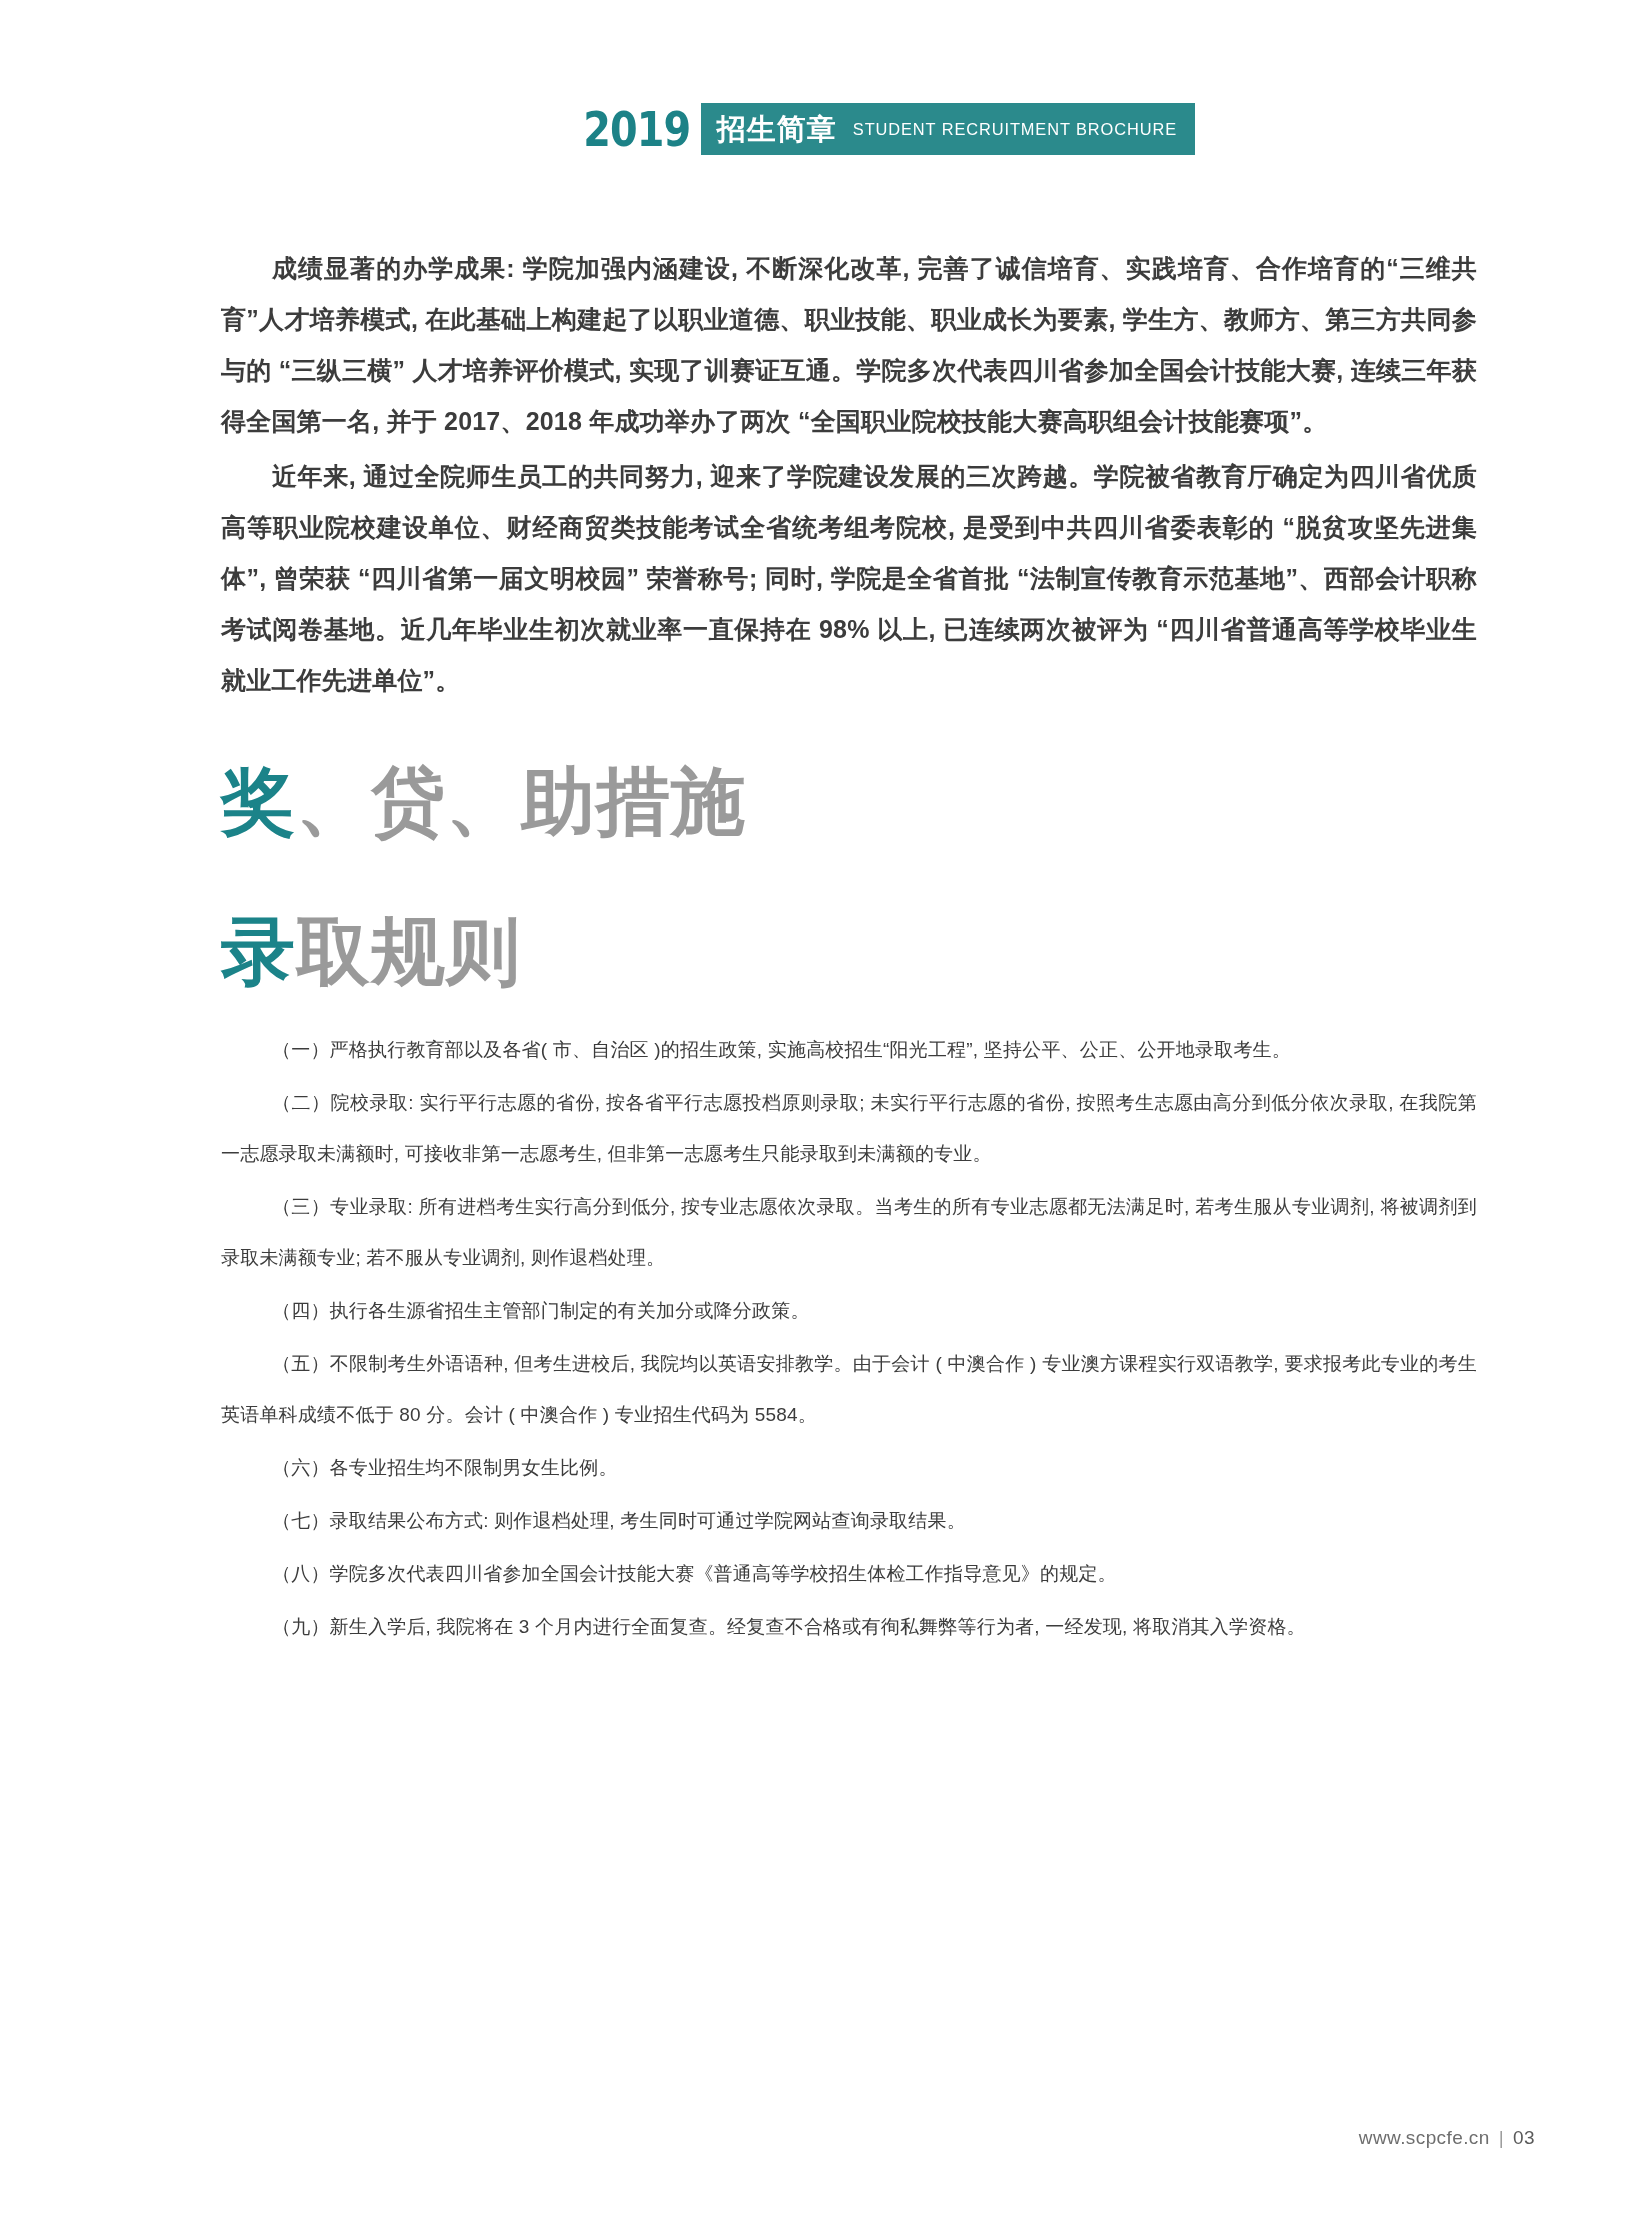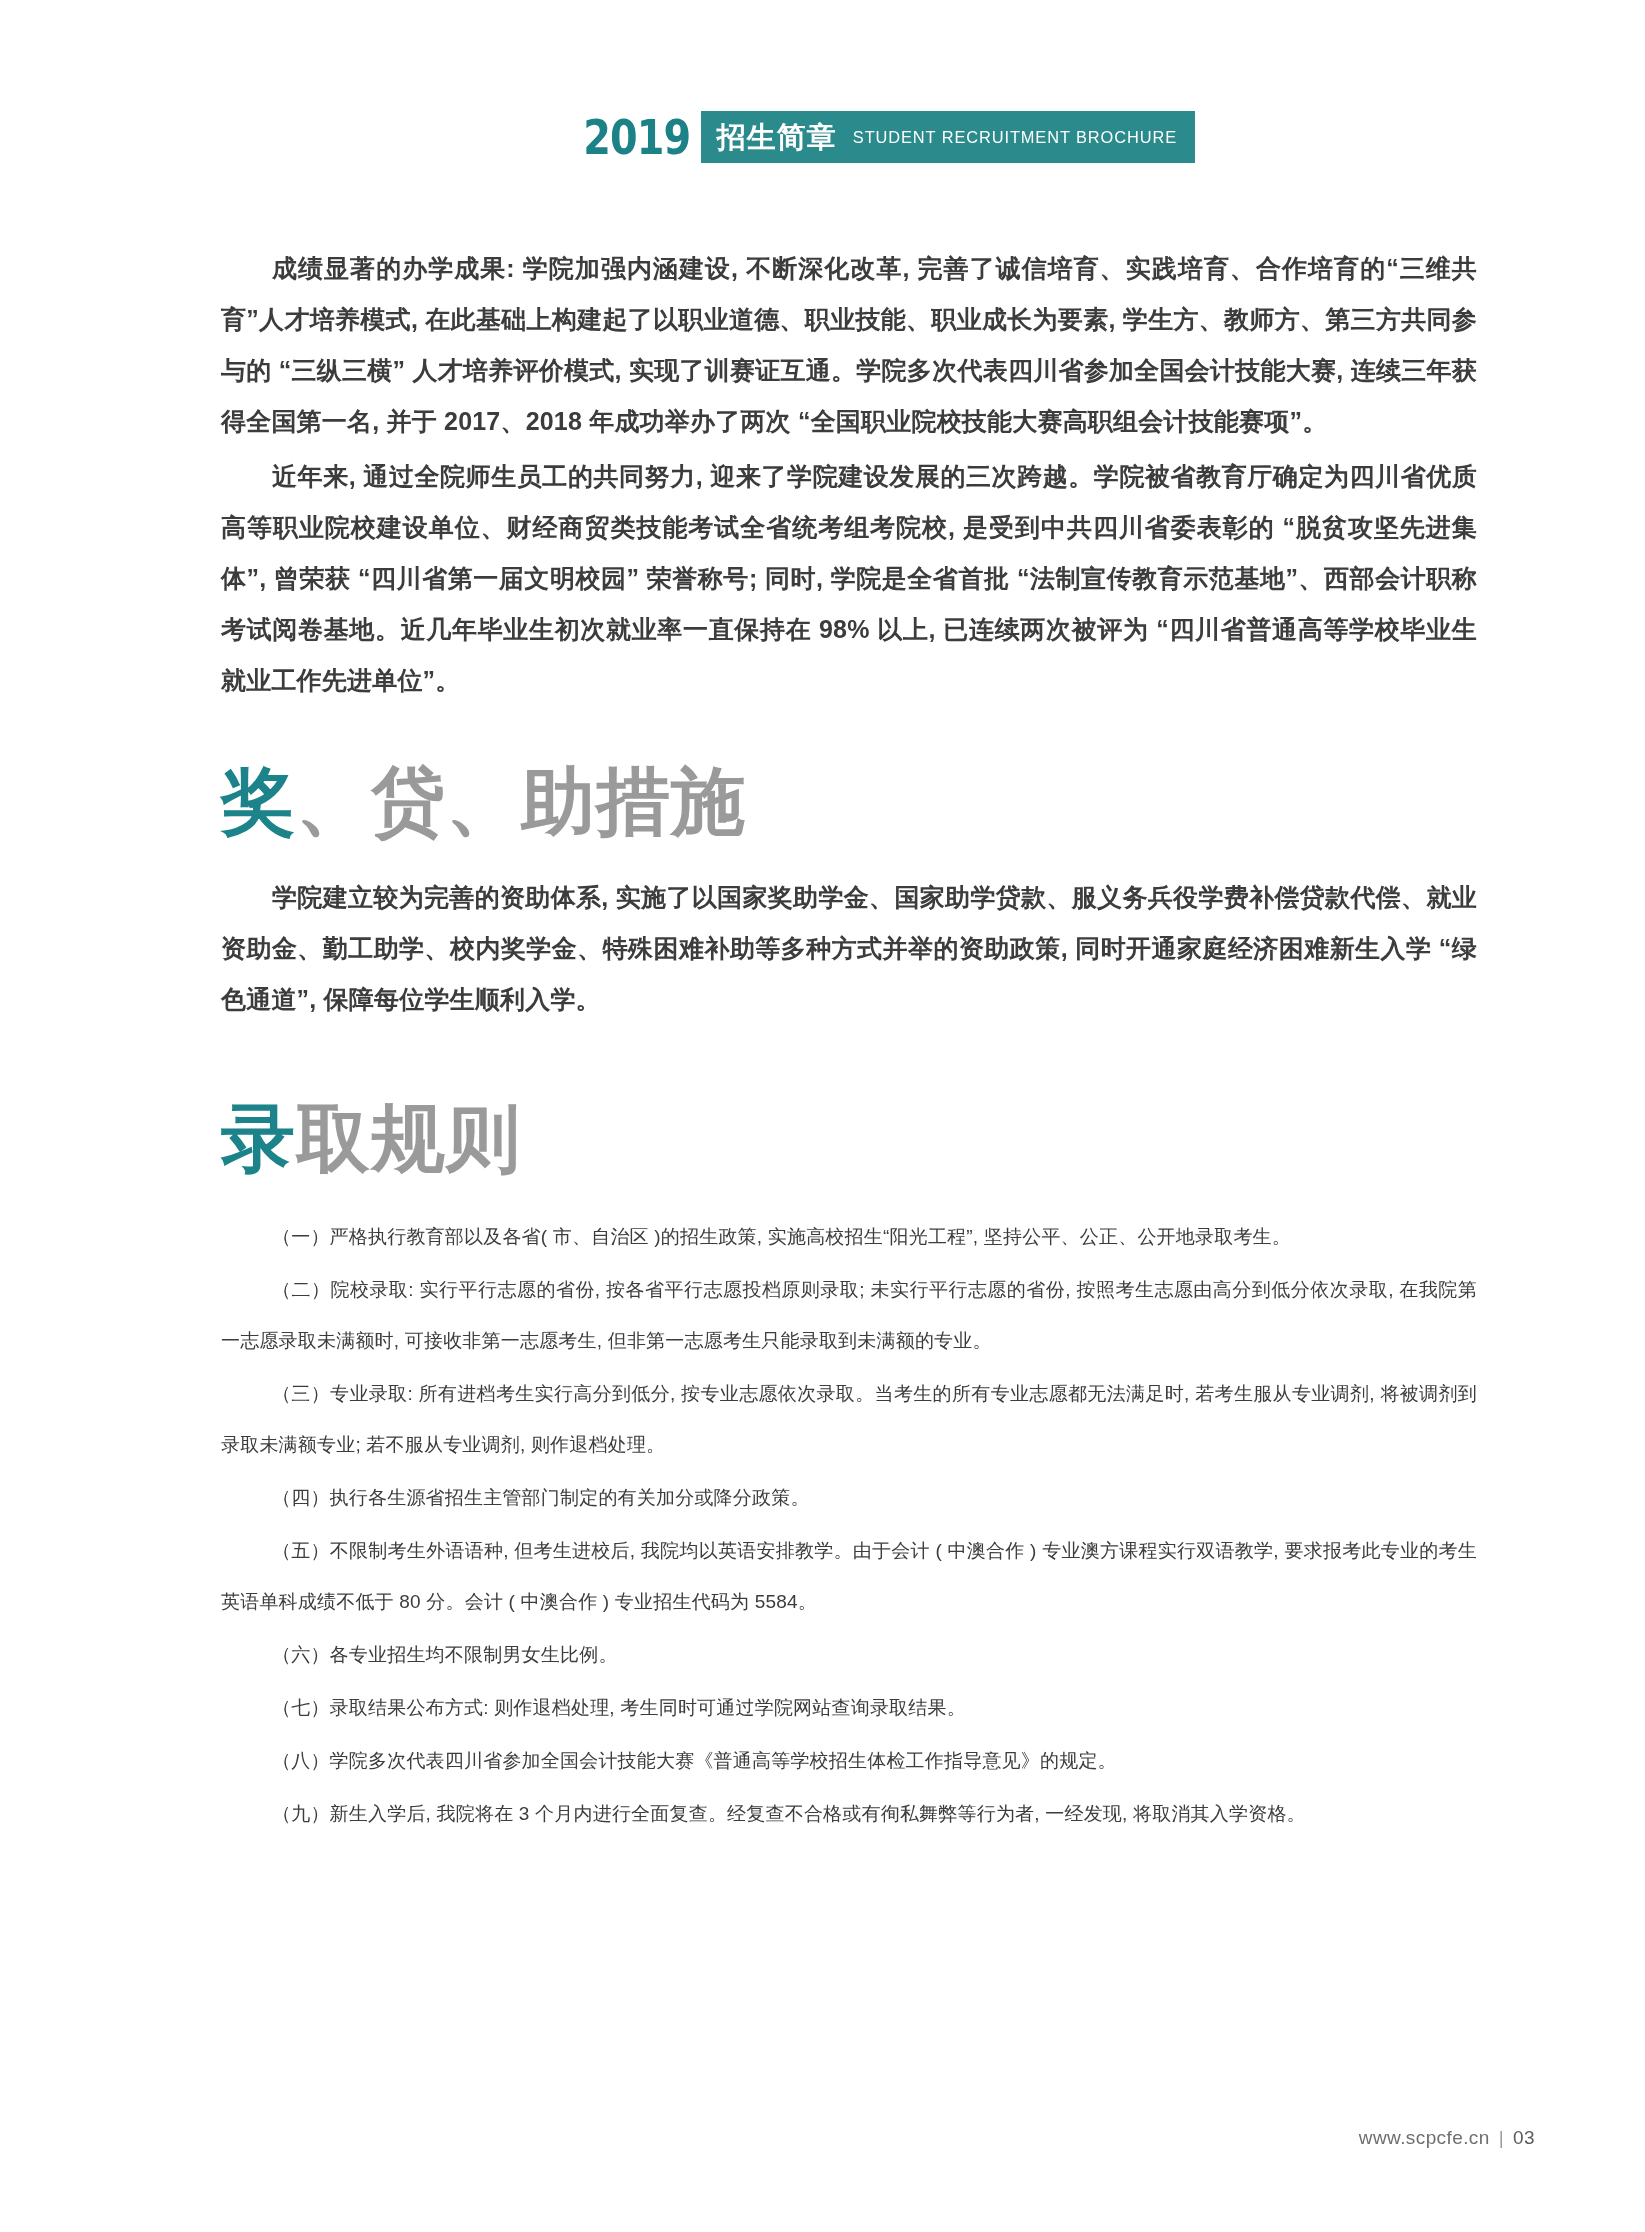--- a/index.html
+++ b/index.html
@@ -12,21 +12,21 @@
     background: #ffffff;
     font-family: "Liberation Sans", "DejaVu Sans", sans-serif;
     color: #3a3a3a;
     position: relative;
     overflow: hidden;
   }
 
   
   .page-header {
     position: absolute;
-    top: 8px;
+    top: 0;
     left: 0;
     width: 1306px;
     height: 175px;
   }
   .header-bar {
     position: absolute;
     right: 111px;
     top: 103px;
     display: flex;
     align-items: stretch;
@@ -165,21 +165,20 @@
   <p class="body-para">成绩显著的办学成果: 学院加强内涵建设, 不断深化改革, 完善了诚信培育、实践培育、合作培育的“三维共育”人才培养模式, 在此基础上构建起了以职业道德、职业技能、职业成长为要素, 学生方、教师方、第三方共同参与的 “三纵三横” 人才培养评价模式, 实现了训赛证互通。学院多次代表四川省参加全国会计技能大赛, 连续三年获得全国第一名, 并于 2017、2018 年成功举办了两次 “全国职业院校技能大赛高职组会计技能赛项”。</p>
 
   <p class="body-para">近年来, 通过全院师生员工的共同努力, 迎来了学院建设发展的三次跨越。学院被省教育厅确定为四川省优质高等职业院校建设单位、财经商贸类技能考试全省统考组考院校, 是受到中共四川省委表彰的 “脱贫攻坚先进集体”, 曾荣获 “四川省第一届文明校园” 荣誉称号; 同时, 学院是全省首批 “法制宣传教育示范基地”、西部会计职称考试阅卷基地。近几年毕业生初次就业率一直保持在 98% 以上, 已连续两次被评为 “四川省普通高等学校毕业生就业工作先进单位”。</p>
 
   <div class="heading-wrap-awards">
     <h2 class="section-heading">
       <span class="accent">奖</span><span class="muted">、贷、助措施</span>
     </h2>
   </div>
 
-  <p class="body-para">学院建立较为完善的资助体系, 实施了以国家奖助学金、国家助学贷款、服义务兵役学费补偿贷款代偿、就业资助金、勤工助学、校内奖学金、特殊困难补助等多种方式并举的资助政策, 同时开通家庭经济困难新生入学 “绿色通道”, 保障每位学生顺利入学。</p>
 
   <div class="heading-wrap-rules">
     <h2 class="section-heading">
       <span class="accent">录</span><span class="muted">取规则</span>
     </h2>
   </div>
 
   <ul class="rules-list">
     <li>（一）严格执行教育部以及各省( 市、自治区 )的招生政策, 实施高校招生“阳光工程”, 坚持公平、公正、公开地录取考生。</li>
     <li>（二）院校录取: 实行平行志愿的省份, 按各省平行志愿投档原则录取; 未实行平行志愿的省份, 按照考生志愿由高分到低分依次录取, 在我院第一志愿录取未满额时, 可接收非第一志愿考生, 但非第一志愿考生只能录取到未满额的专业。</li>

